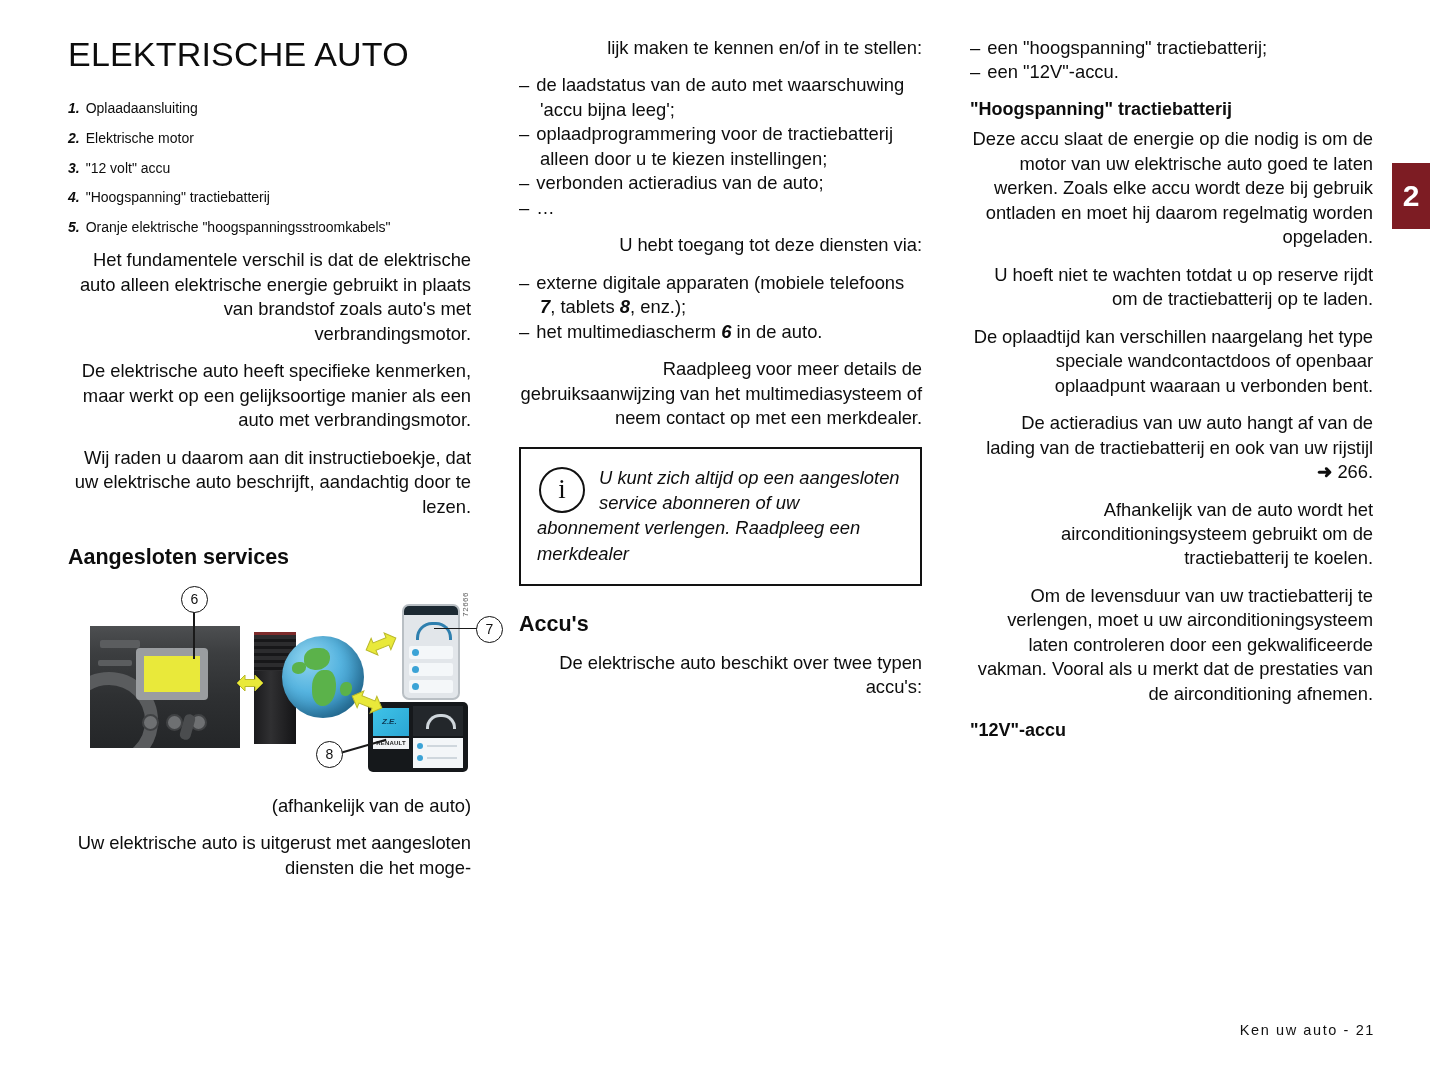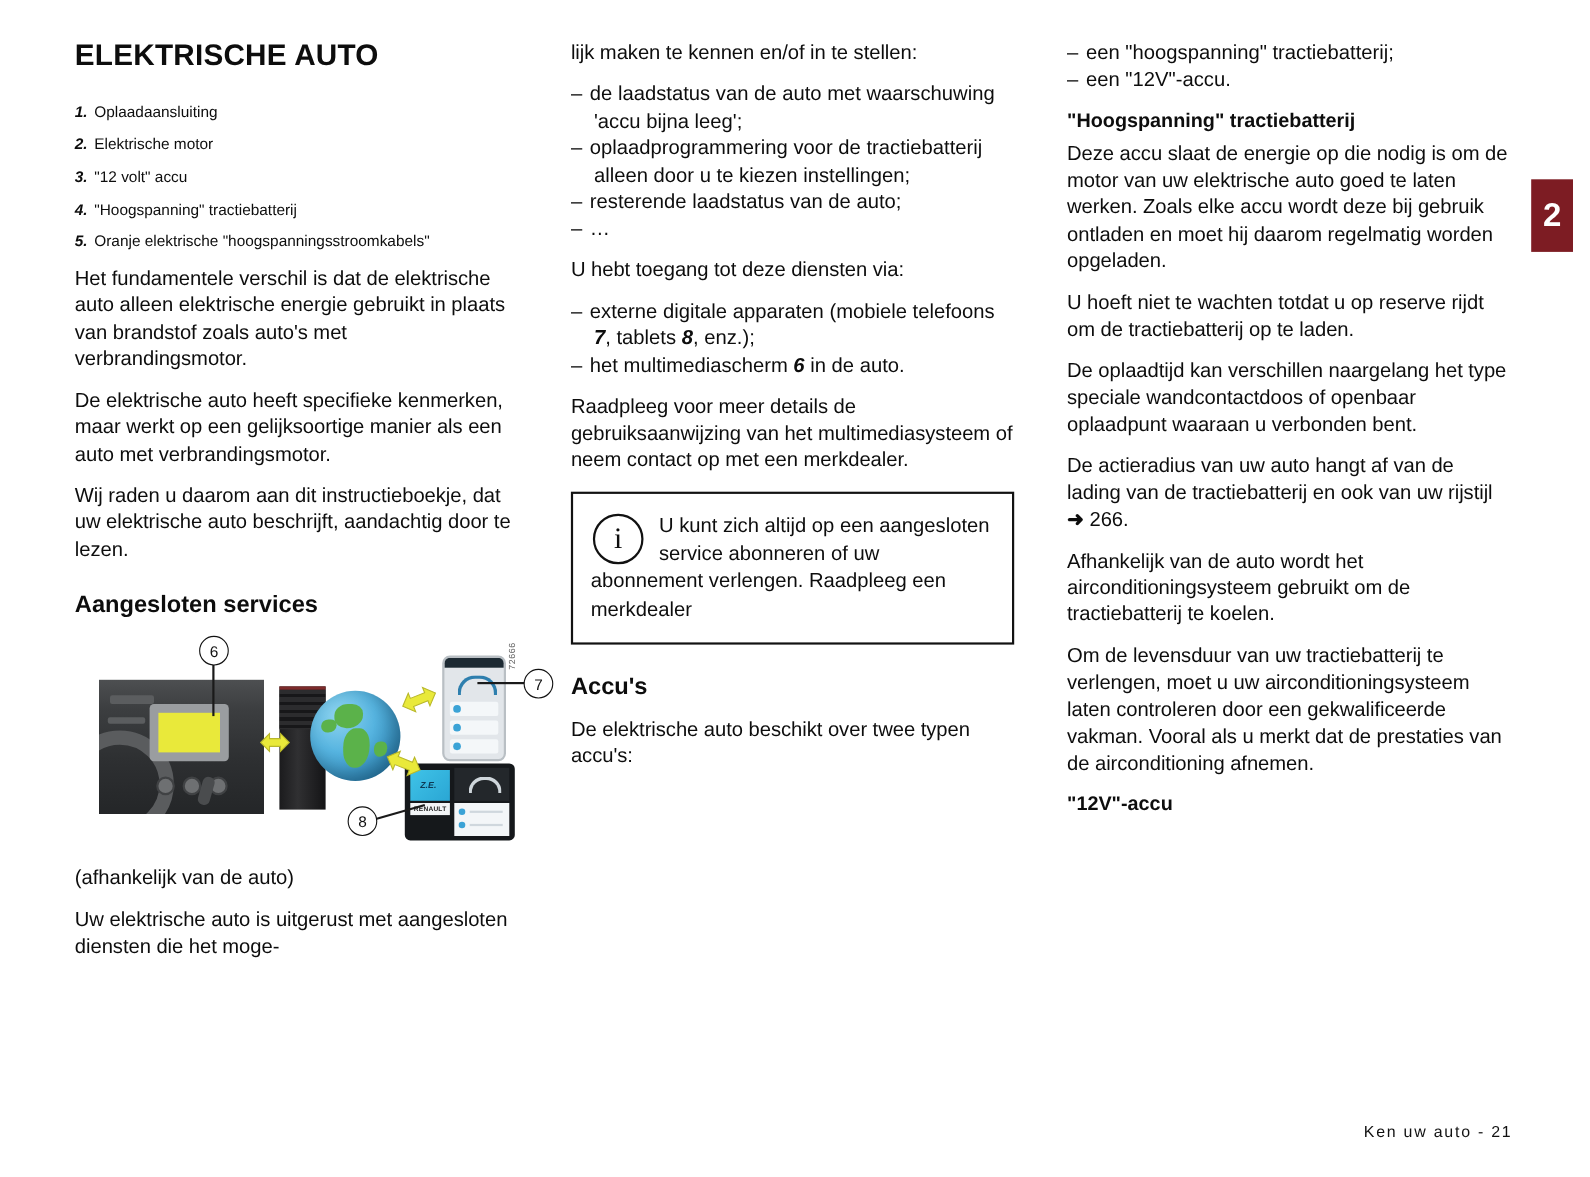--- a/index.html
+++ b/index.html
@@ -48,22 +48,22 @@
     display: flex;
     gap: 48px;
   }
   .col {
     width: 403px;
     flex: 0 0 403px;
   }
   .col-3 { width: 403px; }
 
   h1.doc-title {
-    font-size: 27px;
-    font-weight: bold;
+    font-size: 34px;
+    font-weight: normal;
     letter-spacing: 0.2px;
     margin: 0 0 26px 0;
     line-height: 1.1;
   }
 
   h2.section-head {
     font-size: 21.5px;
     font-weight: bold;
     margin: 26px 0 14px 0;
     line-height: 1.15;
@@ -74,20 +74,21 @@
     font-weight: bold;
     margin: 13px 0 7px 0;
     line-height: 1.25;
   }
 
   p.para {
     font-size: 18.4px;
     line-height: 1.33;
     margin: 0 0 13px 0;
     letter-spacing: -0.05px;
+    text-align: right;
   }
 
   ol.numbered {
     list-style: none;
     margin: 0 0 12px 0;
     padding: 0;
   }
   ol.numbered li {
     font-size: 14px;
     line-height: 1.33;
@@ -139,20 +140,21 @@
     font-size: 27px;
     font-weight: normal;
     line-height: 1;
     margin: 2px 14px 2px 2px;
     font-family: "Liberation Serif", serif;
   }
   .info-text {
     font-size: 18.4px;
     line-height: 1.38;
     margin: 0;
+    font-style: italic;
   }
 
   
   .footer {
     position: absolute;
     right: 70px;
     bottom: 32px;
     font-size: 14.5px;
     letter-spacing: 1.6px;
     color: #111;
@@ -493,21 +495,21 @@
 
     </div>
 
     <div class="col">
 
       <p class="para">lijk maken te kennen en/of in te stellen:</p>
 
       <ul class="dashlist">
         <li><span class="dash">–</span><span>de laadstatus van de auto met waarschuwing 'accu bijna leeg';</span></li>
         <li><span class="dash">–</span><span>oplaadprogrammering voor de tractiebatterij alleen door u te kiezen instellingen;</span></li>
-        <li><span class="dash">–</span><span>resterende laadstatus van de auto;</span></li>
+        <li><span class="dash">–</span><span>verbonden actieradius van de auto;</span></li>
         <li><span class="dash">–</span><span>…</span></li>
       </ul>
 
       <p class="para">U hebt toegang tot deze diensten via:</p>
 
       <ul class="dashlist">
         <li>
           <span class="dash">–</span><span>externe digitale apparaten (mobiele telefoons </span><span class="ref-bold">7</span><span>, tablets </span><span class="ref-bold">8</span><span>, enz.);</span>
         </li>
         <li>

